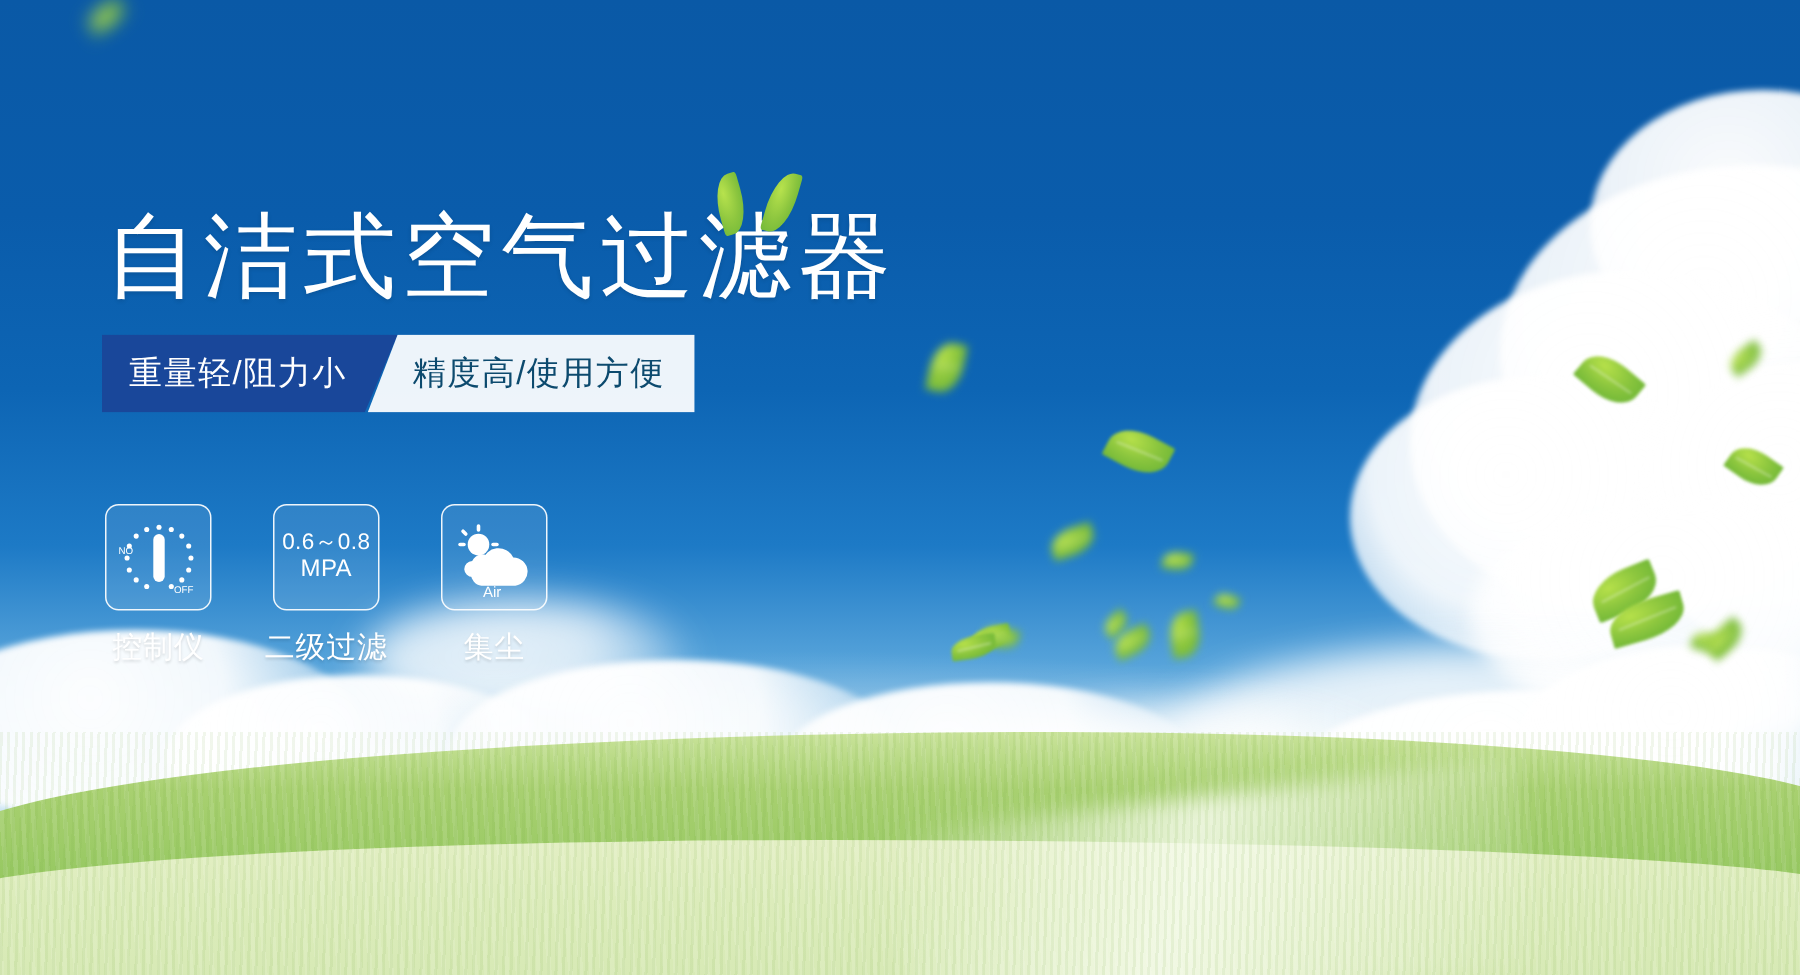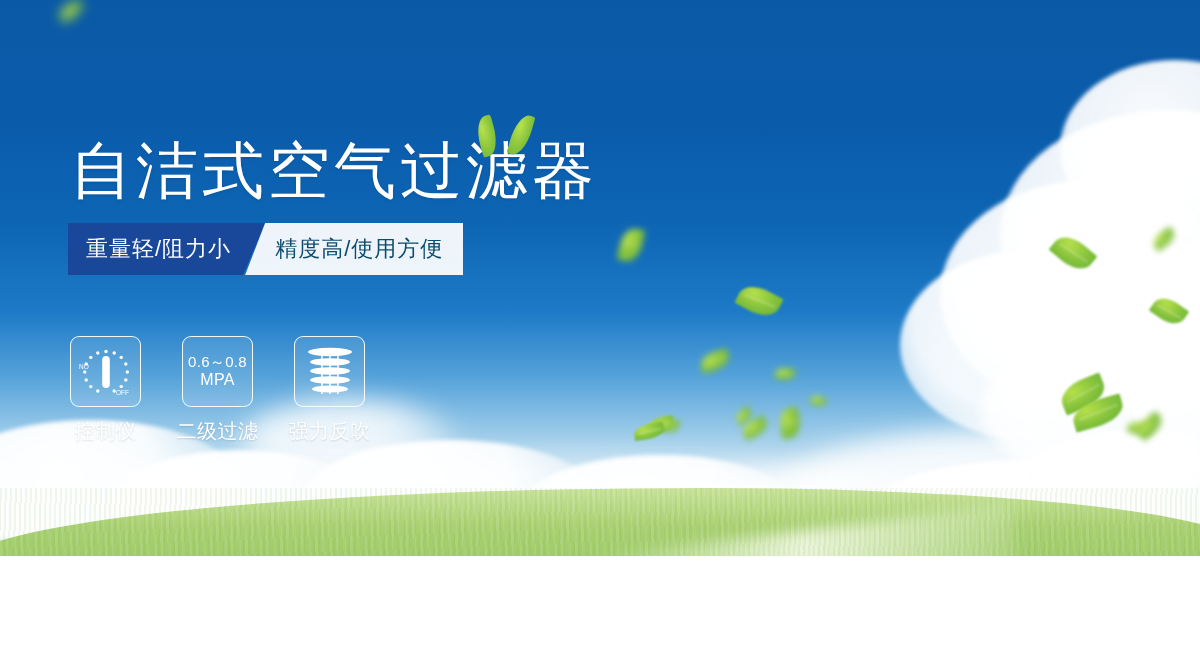--- a/index.html
+++ b/index.html
@@ -4,21 +4,21 @@
 <style>
   html, body {
     margin: 0;
     padding: 0;
     background: #ffffff;
   }
 
   #banner {
     position: relative;
     width: 1200px;
-    height: 556px;
+    height: 650px;
     overflow: hidden;
     font-family: "Liberation Sans", "DejaVu Sans", sans-serif;
     background: #0458a6;
   }
 
   
   .sky {
     position: absolute;
     inset: 0;
     background: linear-gradient(to bottom,
@@ -328,39 +328,39 @@
     <div class="feature">
       <div class="feature-box">
         <div class="box-text">
           <span>0.6～0.8</span>
           <span class="l2">MPA</span>
         </div>
       </div>
       <div class="feature-caption">二级过滤</div>
     </div>
 
+
+
     <div class="feature">
       <div class="feature-box">
-        <svg width="52" height="56" viewBox="0 0 52 56">
-          <g stroke="#ffffff" stroke-width="1.6" fill="none" opacity=".95">
-            <line x1="18" y1="6" x2="18" y2="50"></line>
-            <line x1="26" y1="6" x2="26" y2="50"></line>
-            <line x1="34" y1="6" x2="34" y2="50"></line>
+        <svg width="60" height="60" viewBox="0 0 60 60">
+          <g fill="#ffffff">
+            <circle cx="19" cy="21" r="7.2"></circle>
+            <rect x="17.8" y="7.5" width="2.4" height="5" rx="1.2"></rect>
+            <rect x="17.8" y="29.5" width="2.4" height="5" rx="1.2"></rect>
+            <rect x="5.5" y="19.8" width="5" height="2.4" rx="1.2"></rect>
+            <rect x="27.5" y="19.8" width="5" height="2.4" rx="1.2"></rect>
+            <rect x="8.4" y="10.6" width="2.4" height="5" rx="1.2" transform="rotate(-45 9.6 13.1)"></rect>
+            <rect x="27.2" y="27.4" width="2.4" height="5" rx="1.2" transform="rotate(-45 28.4 29.9)"></rect>
+            <path d="M14 40 a8 8 0 0 1 7.6-8 a11 11 0 0 1 20.6-2.4 a9.5 9.5 0 0 1 1.4 18.9 H21 a8 8 0 0 1 -7 -8.5 Z"></path>
+            <path d="M9.5 37.5 a5.5 5.5 0 0 1 5.3-5.5 a7.4 7.4 0 0 1 12.3 -2 a6.4 6.4 0 0 1 1 12.7 H15 a5.5 5.5 0 0 1 -5.5 -5.2 Z"></path>
           </g>
-          <g fill="#ffffff">
-            <ellipse cx="26" cy="8" rx="22" ry="4.2"></ellipse>
-            <ellipse cx="26" cy="18" rx="20" ry="3.8"></ellipse>
-            <ellipse cx="26" cy="27" rx="20" ry="3.8"></ellipse>
-            <ellipse cx="26" cy="36" rx="20" ry="3.8"></ellipse>
-            <ellipse cx="26" cy="45" rx="18" ry="3.6"></ellipse>
-          </g>
+          <text x="22" y="56" fill="#ffffff" font-size="10" font-family="Liberation Sans, sans-serif">Air</text>
         </svg>
       </div>
-      <div class="feature-caption">强力反吹</div>
+      <div class="feature-caption">集尘</div>
     </div>
 
-
-
   </div>
 
   <div class="leaf b1" style="left:634px; top:424px; width:30px; height:15px; transform:rotate(-8deg);"></div>
 
 </div>
 
 </body></html>

